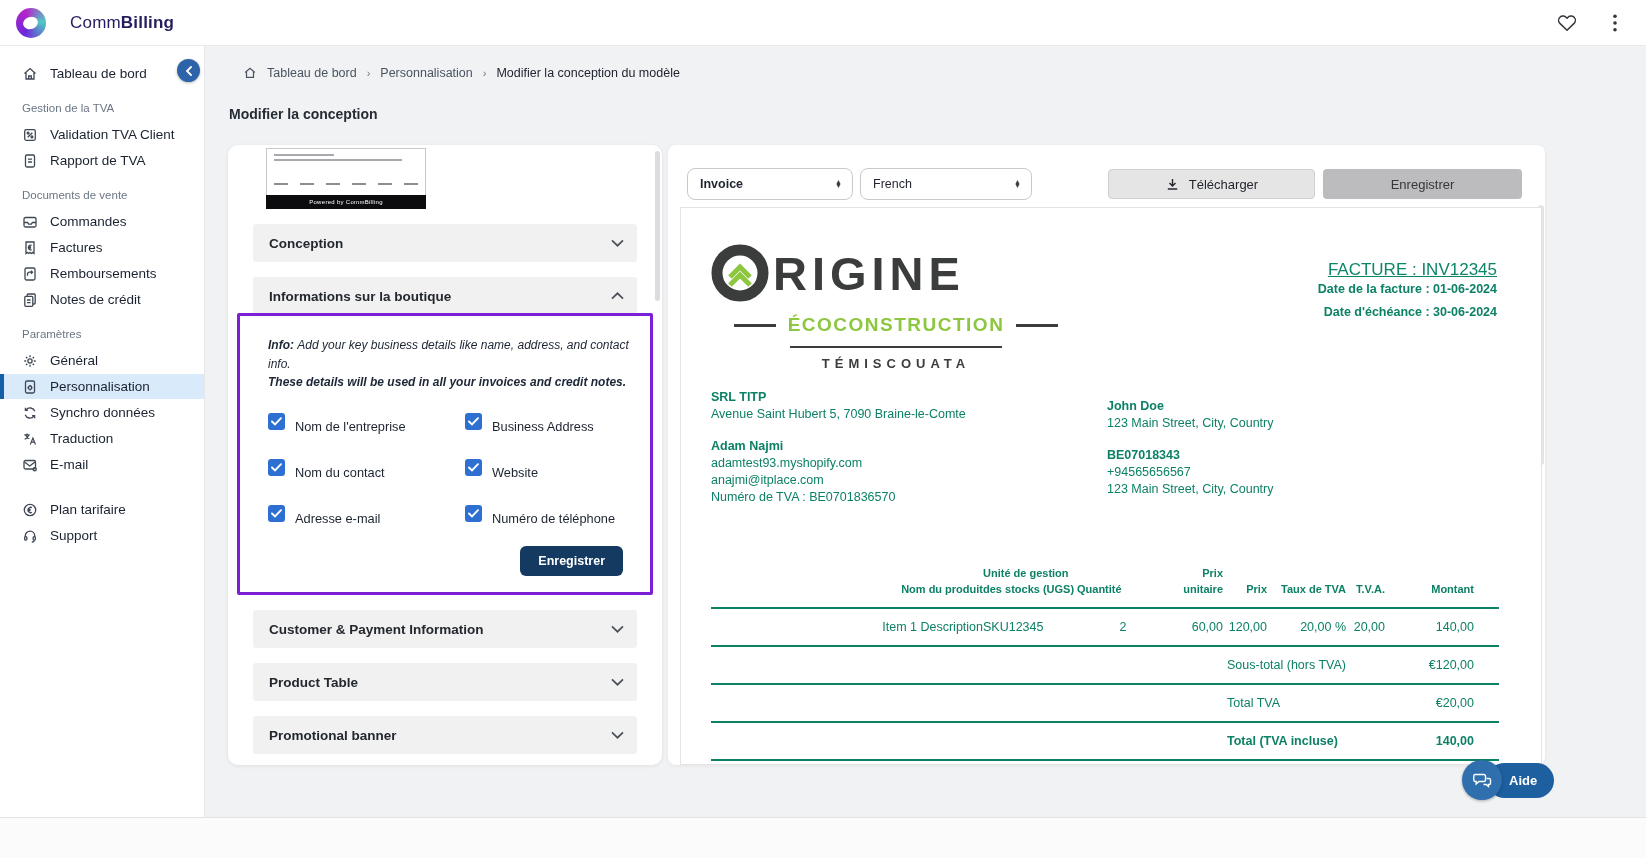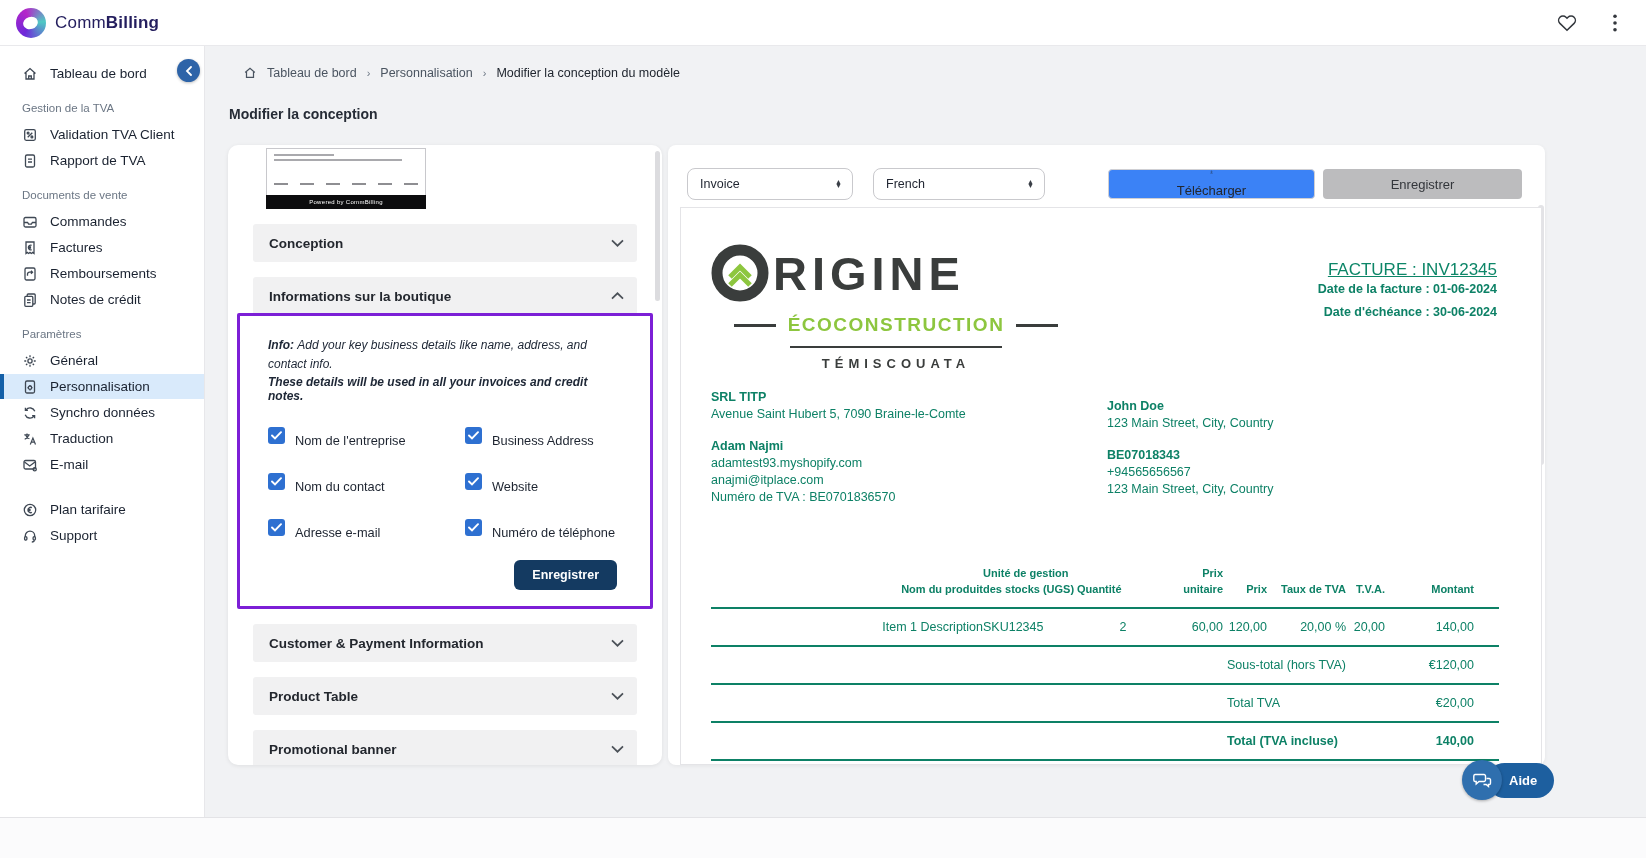--- a/index.html
+++ b/index.html
@@ -1,21 +1,21 @@
 <!DOCTYPE html>
 <html><head>
 <meta charset="utf-8">
 <style>
   * { margin:0; padding:0; box-sizing:border-box; }
   html,body { width:1646px; height:858px; overflow:hidden; }
   body { font-family:"Liberation Sans", sans-serif; background:#fff; position:relative; color:#1f2430; }
 
   
   .topbar { position:absolute; left:0; top:0; width:1646px; height:46px; background:#fff; border-bottom:1px solid #e9e9ec; z-index:30; display:flex; align-items:center; }
-  .brand { display:flex; align-items:center; gap:9px; margin-left:16px; }
+  .brand { display:flex; align-items:center; gap:24px; margin-left:16px; }
   .brand-mark { width:30px; height:30px; border-radius:50%; background:conic-gradient(from 210deg, #6d28d9, #b525c9 35%, #4fc9c4 65%, #6d28d9); position:relative; }
   .brand-mark::after { content:""; position:absolute; left:7px; top:9px; width:15px; height:12px; border-radius:50%; background:#fff; transform:rotate(-18deg); }
   .brand-text { font-size:17px; color:#241e5e; letter-spacing:.2px; }
   .brand-text b { font-weight:800; }
   .top-actions { margin-left:auto; display:flex; align-items:center; gap:26px; margin-right:20px; }
   .icon-btn { width:22px; height:22px; display:flex; align-items:center; justify-content:center; cursor:pointer; }
 
   
   .sidebar { position:absolute; left:0; top:46px; width:205px; height:771px; background:#fff; border-right:1px solid #e7e7ea; z-index:20; padding-top:14px; }
   .nav-item { display:flex; align-items:center; gap:12px; height:25px; padding-left:22px; font-size:13.5px; color:#1a2230; cursor:pointer; position:relative; margin:1px 0; }
@@ -44,42 +44,42 @@
   .thumb { margin:3px 0 0 38px; width:160px; cursor:pointer; }
   .thumb-page { width:160px; height:47px; background:#fff; border:1px solid #c8c8cc; border-bottom:none; padding:5px 7px 0; overflow:hidden; }
   .tline { height:2px; background:#a9a9ad; margin-bottom:3px; }
   .tcols { display:flex; justify-content:space-between; margin-top:22px; }
   .tcols i { display:block; width:14px; height:2px; background:#8e8e92; }
   .thumb-footer { width:160px; height:14px; background:#0c0c0e; color:#fff; font-size:6px; display:flex; align-items:center; justify-content:center; letter-spacing:.3px; }
 
   .acc { margin:15px 25px 0; height:38px; background:#f1f1f2; border-radius:3px; display:flex; align-items:center; justify-content:space-between; padding:0 13px 0 16px; cursor:pointer; }
   .acc .acc-title { font-size:13.5px; font-weight:700; color:#23272e; }
 
-  .purple-box { margin:-2px 9px 0; border:3px solid #7c1fd6; border-radius:2px; padding:20px 24px 14px 15px; }
+  .purple-box { margin:-2px 9px 0; border:3px solid #7c1fd6; border-radius:2px; padding:20px 18px 14px 15px; }
   .info-line { font-size:12px; color:#1d2635; line-height:1.55; padding-left:13px; }
   .info-line .info-label { font-weight:700; font-style:italic; }
   .info-line .info-italic { font-style:italic; }
   .info-line2 { font-size:12px; font-weight:700; font-style:italic; color:#1d2635; padding-left:13px; margin-top:2px; }
   .cb-grid { display:grid; grid-template-columns:197px 1fr; row-gap:21px; margin:20px 0 0 13px; }
   .cb-item { display:flex; align-items:center; gap:10px; }
   .checkbox { width:17px; height:17px; border-radius:3px; background:#2e70d1; display:flex; align-items:center; justify-content:center; cursor:pointer; flex:0 0 auto; }
   .cb-label { font-size:12.8px; color:#1d2430;margin-top:10px; }
   .box-actions { display:flex; justify-content:flex-end; margin:20px 9px 2px 0; }
   .btn-navy { background:#143a61; color:#fff; font-size:12.5px; font-weight:700; border:none; border-radius:6px; padding:8px 18px; cursor:pointer; font-family:inherit; }
 
   
   .card-right { position:absolute; left:463px; top:99px; width:877px; height:620px; background:#fff; border-radius:8px; box-shadow:0 1px 4px rgba(0,0,0,.06); }
   .rc-scrollbar { position:absolute; right:1px; top:60px; width:6px; height:260px; background:#e3e3e6; border-radius:3px; }
 
   .preview-toolbar { position:absolute; left:0; top:0; width:100%; height:62px; }
   .select { position:absolute; top:23px; height:32px; border:1px solid #c9c9cd; border-radius:8px; background:#fff; display:flex; align-items:center; justify-content:space-between; padding:0 10px 0 12px; font-size:12.5px; color:#1f2430; cursor:pointer; }
   .select .updown { display:flex; flex-direction:column; line-height:.62; font-size:7px; color:#3a3f47; }
-  .sel-template { left:19px; width:166px; }
-  .sel-language { left:205px; width:172px; }
-  .btn-download { position:absolute; left:440px; top:24px; width:207px; height:30px; background:#3b82f6; border:1px solid #cfcfd3; border-radius:4px; display:flex; align-items:center; justify-content:center; gap:9px; font-size:13px; color:#23272e; cursor:pointer;flex-direction:column; }
+  .sel-template { left:19px; width:166px;font-weight:bold; }
+  .sel-language { left:192px; width:172px; }
+  .btn-download { position:absolute; left:440px; top:24px; width:207px; height:30px; background:#e5e5e5; border:1px solid #cfcfd3; border-radius:4px; display:flex; align-items:center; justify-content:center; gap:9px; font-size:13px; color:#23272e; cursor:pointer; }
   .btn-save-gray { position:absolute; left:655px; top:24px; width:199px; height:30px; background:#bcbcbe; border:none; border-radius:4px; font-size:13px; color:#33363b; cursor:pointer; font-family:inherit; }
 
   .invoice { position:absolute; left:12px; top:62px; width:862px; height:558px; background:#fff; border:1px solid #e4e4e7; overflow:hidden; color:#0d8166; }
   .inv-logo { position:absolute; left:30px; top:36px; width:370px; }
   .logo-row { display:flex; align-items:center; gap:4px; }
   .logo-word { font-size:47px; font-weight:800; letter-spacing:5px; color:#3a3d3c; line-height:1; }
   .logo-sub { display:flex; align-items:center; justify-content:center; gap:12px; margin-top:12px; }
   .logo-sub .dash { width:42px; height:3px; background:#3a3d3c; }
   .logo-sub .sub-text { color:#8dc63f; font-weight:800; font-size:19px; letter-spacing:1.5px; }
   .logo-rule { width:212px; height:2px; background:#3a3d3c; margin:10px auto 0; }

